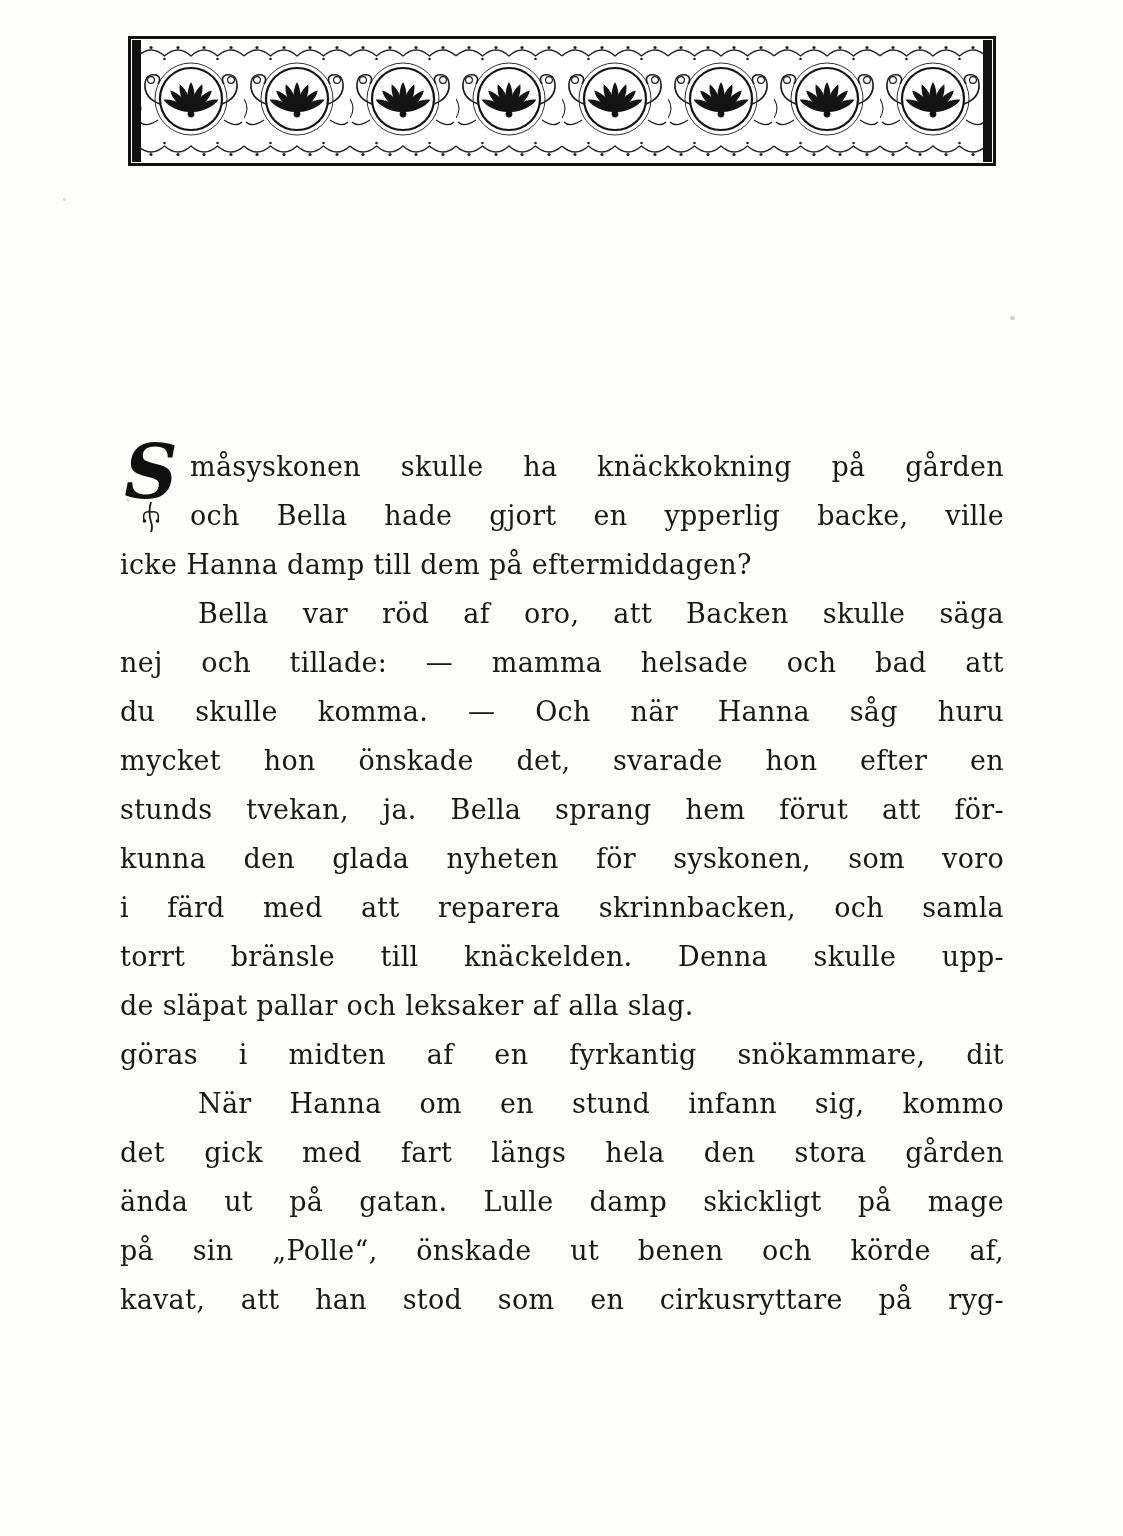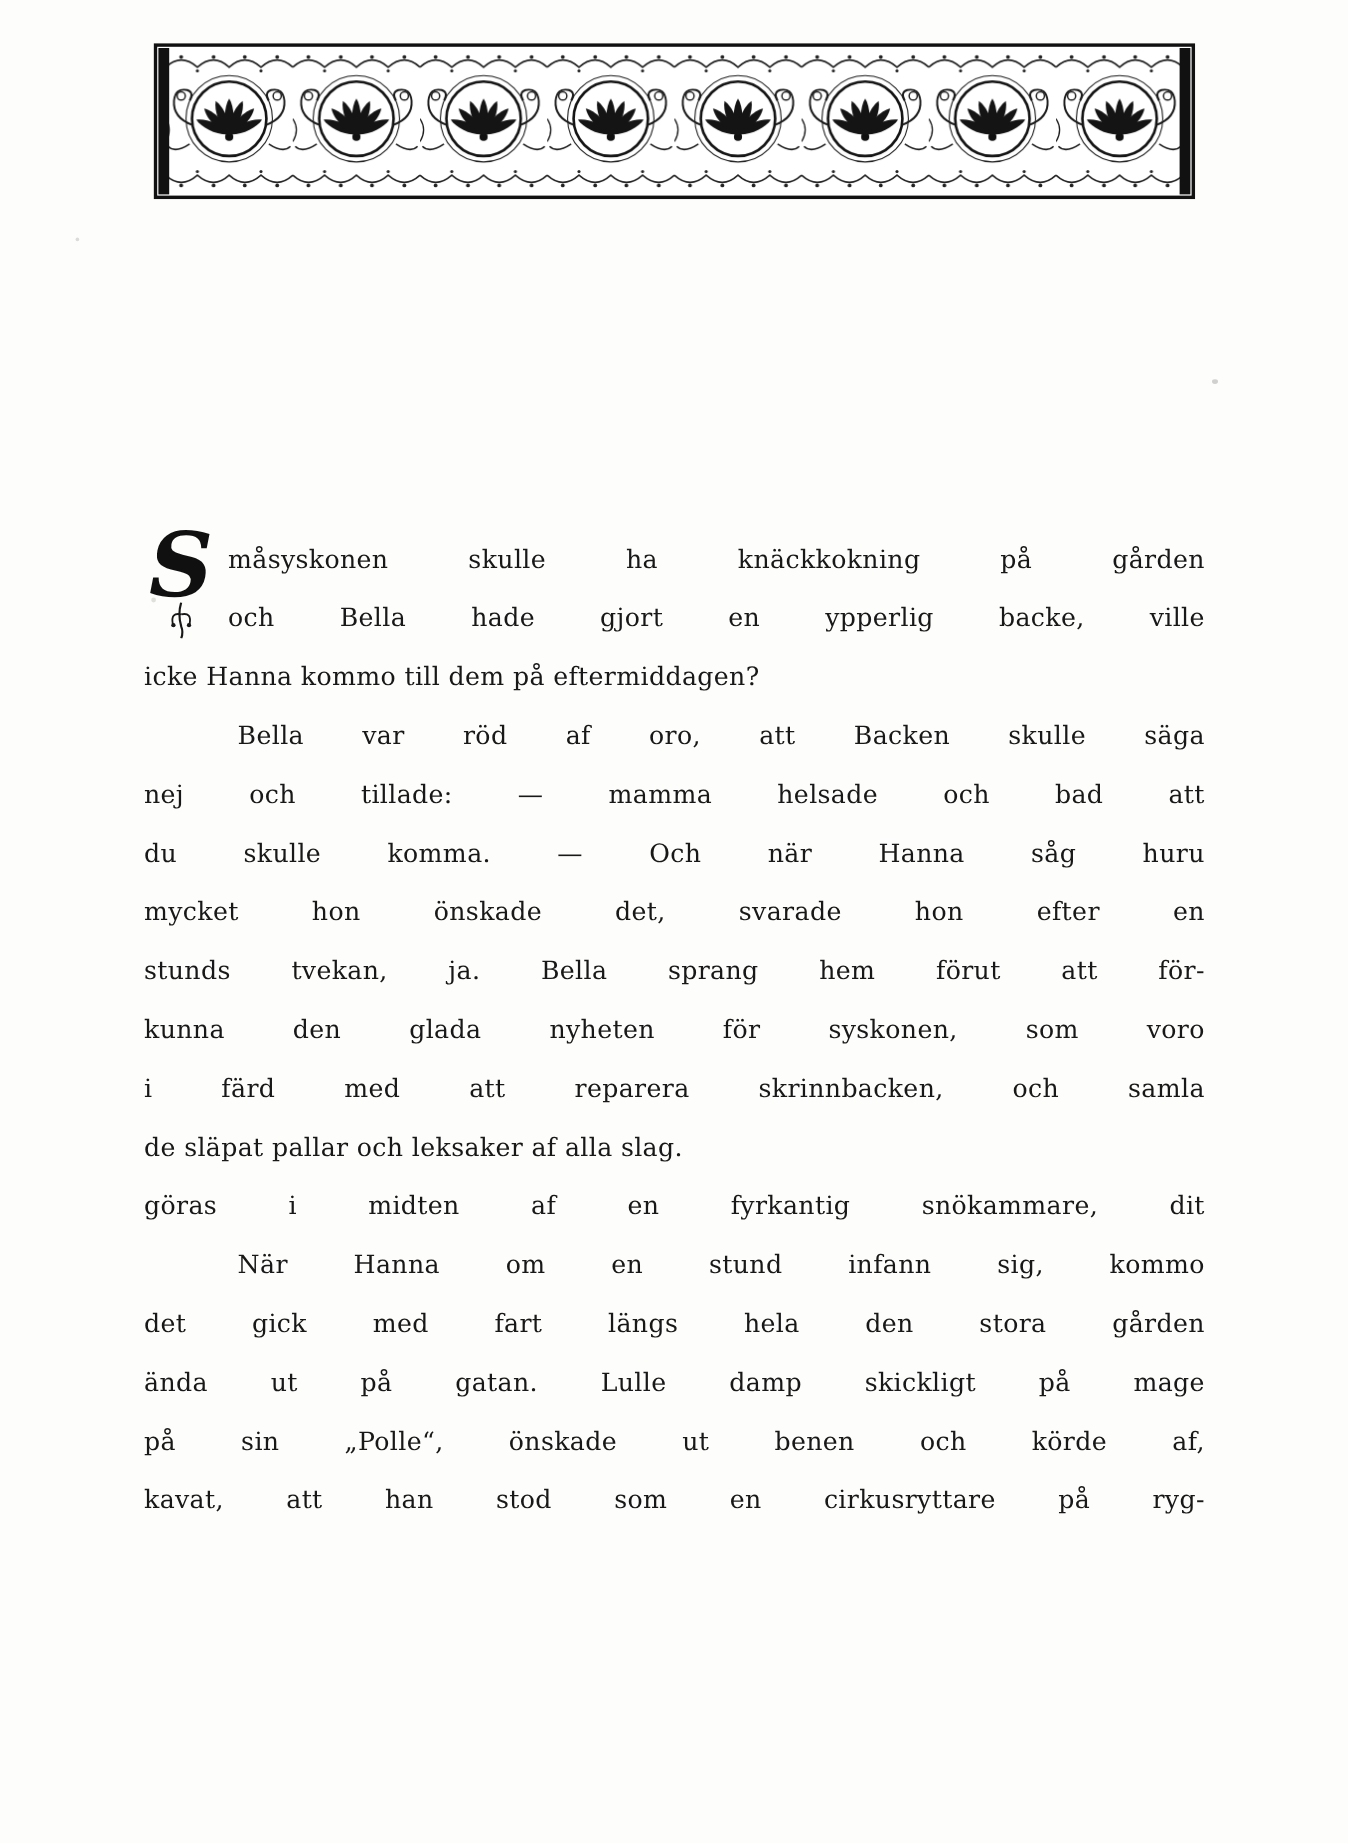--- a/index.html
+++ b/index.html
@@ -25,21 +25,21 @@
     height: 130px;
   }
   .text-block {
     position: absolute;
     left: 120px;
     top: 442px;
     width: 884px;
   }
   .paragraph { margin: 0; padding: 0; }
   .line {
-    font-size: 21px;
+    font-size: 27px;
     line-height: 49px;
     letter-spacing: 0.3px;
     text-align: justify;
     text-align-last: justify;
     white-space: normal;
     color: #181818;
   }
   .line.end { text-align-last: left; }
   .line.indent { text-indent: 78px; }
   .dropcap {
@@ -136,31 +136,32 @@
         <svg class="dropcap-flourish" width="22" height="30" viewBox="0 0 22 30">
           <path d="M11 0 Q8 10 11 20 Q13 25 11 30" fill="none" stroke="#181818" stroke-width="1.8"></path>
           <path d="M11 10 Q2 8 4 18" fill="none" stroke="#181818" stroke-width="1.5"></path>
           <path d="M11 10 Q20 8 18 18" fill="none" stroke="#181818" stroke-width="1.5"></path>
           <circle cx="4.5" cy="19" r="1.8" fill="#181818"></circle>
           <circle cx="17.5" cy="19" r="1.8" fill="#181818"></circle>
         </svg>
       </span>
       <div class="line">måsyskonen skulle ha knäckkokning på gården</div>
       <div class="line">och Bella hade gjort en ypperlig backe, ville</div>
-      <div class="line end">icke Hanna kommo till dem på eftermiddagen?</div>
+      <div class="line end">icke Hanna damp till dem på eftermiddagen?</div>
     </div>
 
     <div class="paragraph">
       <div class="line indent">Bella var röd af oro, att Backen skulle säga</div>
       <div class="line">nej och tillade: — mamma helsade och bad att</div>
       <div class="line">du skulle komma. — Och när Hanna såg huru</div>
       <div class="line">mycket hon önskade det, svarade hon efter en</div>
       <div class="line">stunds tvekan, ja. Bella sprang hem förut att för-</div>
       <div class="line">kunna den glada nyheten för syskonen, som voro</div>
       <div class="line">i färd med att reparera skrinnbacken, och samla</div>
+      <div class="line">torrt bränsle till knäckelden.  Denna skulle upp-</div>
       <div class="line end">de släpat pallar och leksaker af alla slag.</div>
       <div class="line">göras i midten af en fyrkantig snökammare, dit</div>
     </div>
 
     <div class="paragraph">
       <div class="line indent">När Hanna om en stund infann sig, kommo</div>
       <div class="line">det gick med fart längs hela den stora gården</div>
       <div class="line">ända ut på gatan.  Lulle damp skickligt på mage</div>
       <div class="line">på sin „Polle“, önskade ut benen och körde af,</div>
       <div class="line">kavat, att han stod som en cirkusryttare på ryg-</div>

